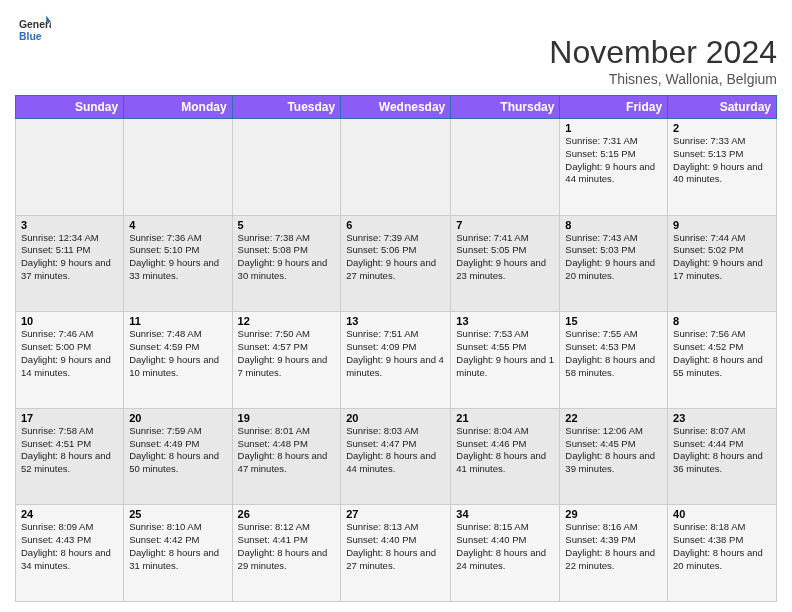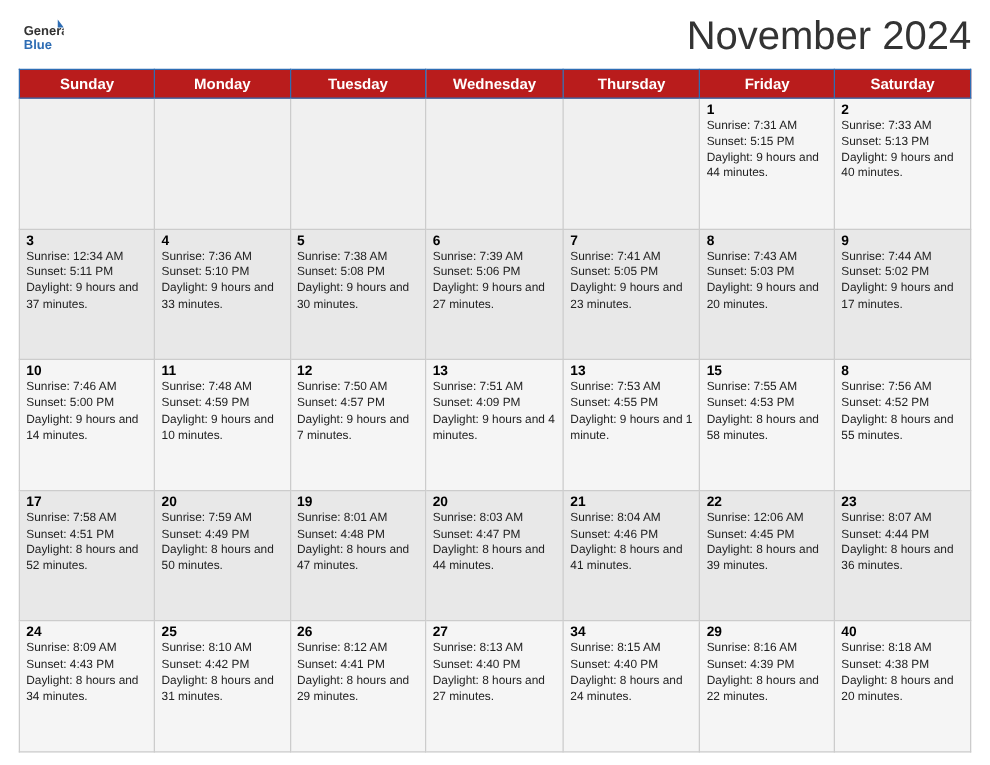--- a/index.html
+++ b/index.html
@@ -28,41 +28,42 @@
       align-items: center;
       margin-top: 4px;
     }
     .logo-icon {
       width: 32px;
       height: 32px;
       margin-left: 4px;
     }
     .title-block {
       text-align: right;
+      margin-top: 24px;
     }
     .month-title {
       font-size: 32px;
       font-weight: normal;
       color: #333;
     }
     .location {
       font-size: 14px;
       color: #555;
     }
     .calendar {
       width: 100%;
       border-collapse: collapse;
       flex: 1;
       font-size: 10px;
     }
     .calendar th {
-      background: #b91c1c;
+      background: #8b5cf6;
       color: #fff;
       padding: 4px 5px;
-      text-align: center;
+      text-align: right;
       font-size: 12px;
       font-weight: bold;
       border: 1px solid #2e6db4;
     }
     .calendar td {
       border: 1px solid #ccc;
       padding: 3px 5px;
       vertical-align: top;
       width: 113px;
       background: #fff;
@@ -94,20 +95,21 @@
   <div class="header">
     <div class="logo">
       <svg class="logo-icon" viewBox="0 0 40 40">
         <text x="0" y="18" font-size="13" font-weight="bold" fill="#333">General</text>
         <text x="0" y="32" font-size="13" font-weight="bold" fill="#2e6db4">Blue</text>
         <polygon points="34,2 40,10 34,10" fill="#2e6db4"></polygon>
       </svg>
     </div>
     <div class="title-block">
       <div class="month-title">November 2024</div>
+      <div class="location">Thisnes, Wallonia, Belgium</div>
     </div>
   </div>
 
   <table class="calendar">
     <thead>
       <tr>
         <th>Sunday</th>
         <th>Monday</th>
         <th>Tuesday</th>
         <th>Wednesday</th>

